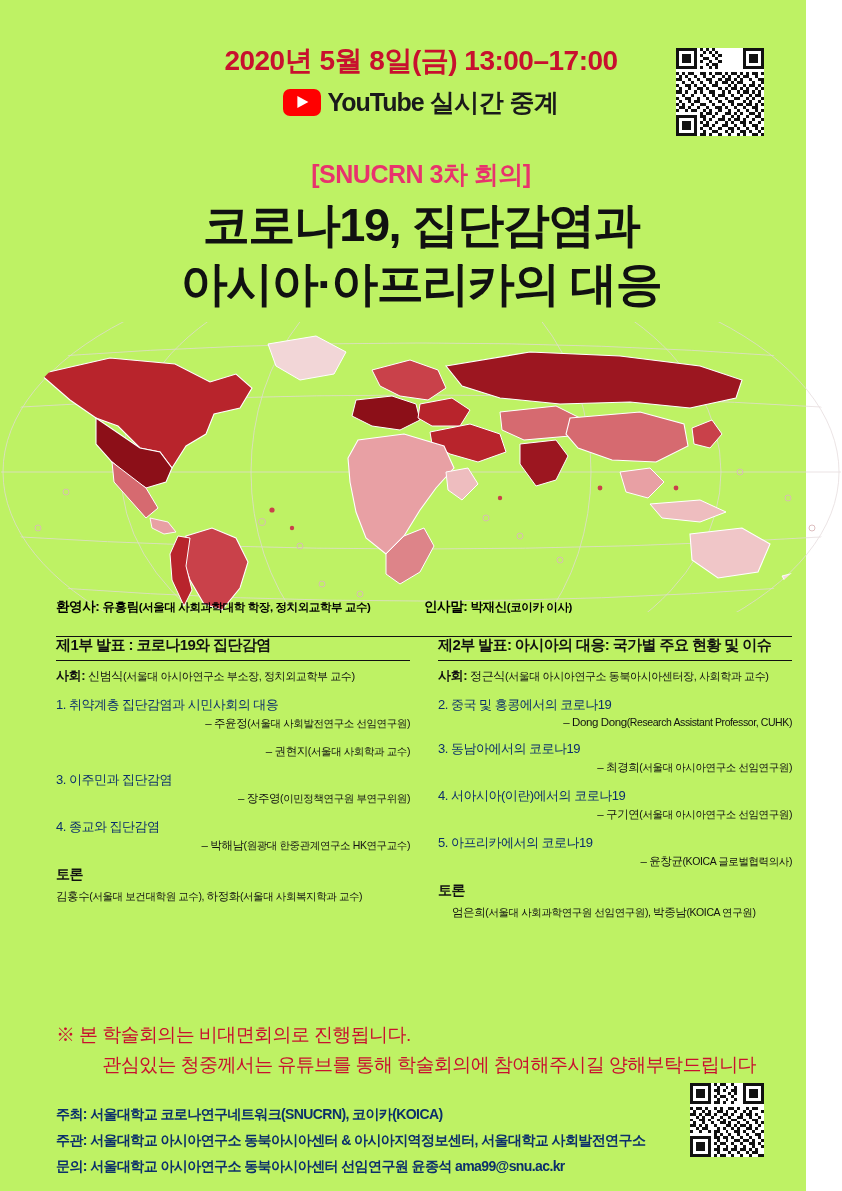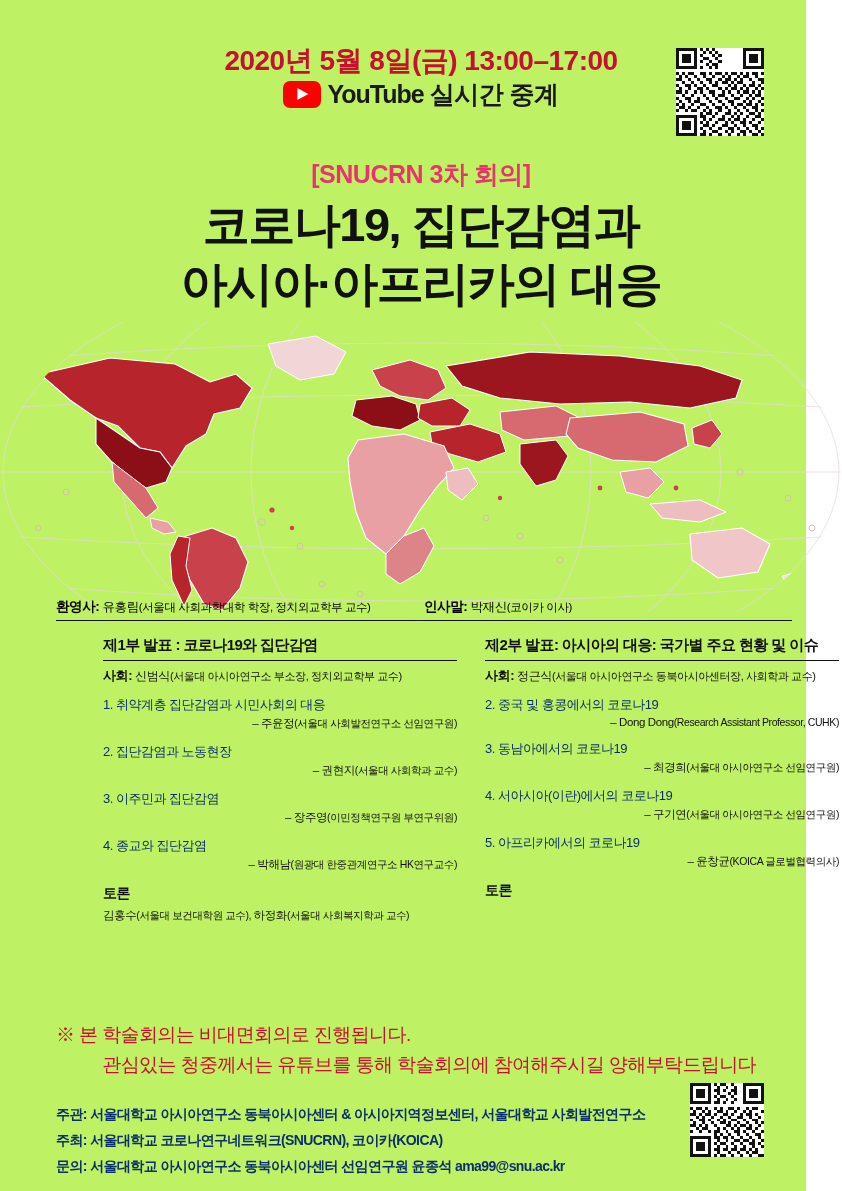--- a/index.html
+++ b/index.html
@@ -22,20 +22,21 @@
     text-align: center;
   }
   .datetime {
     font-size: 28px;
     font-weight: bold;
     color: #c8102e;
     letter-spacing: -0.5px;
     line-height: 1.2;
   }
   .live-row {
+    margin-top: 8px;
     display: flex;
     align-items: center;
     justify-content: center;
     gap: 6px;
   }
   .yt-badge {
     display: inline-flex;
     align-items: center;
     gap: 6px;
   }
@@ -112,33 +113,33 @@
   }
   .map-wrap svg { display: block; }
 
   
   .greet-row {
     position: absolute;
     top: 598px; left: 56px;
     width: 736px;
     display: flex;
     border-bottom: 1.6px solid #111;
-    padding-bottom: 4px;
+    padding-bottom: 20px;
+    font-weight: bold;
   }
   .greet-col { width: 50%; font-size: 12.5px; letter-spacing: -0.4px; }
   .greet-col b { font-size: 13.5px; }
   .greet-col .small { font-size: 11.5px; }
 
   
   .cols {
     position: absolute;
     top: 636px; left: 56px;
     width: 736px;
     display: flex;
-    margin-left: 47px;
   }
   .col { width: 368px; padding-right: 14px; }
   .col.right { padding-right: 0; padding-left: 14px; }
 
   .sec-title {
     font-size: 15px;
     font-weight: bold;
     color: #111;
     letter-spacing: -0.6px;
     border-bottom: 1.6px solid #111;
@@ -568,21 +569,20 @@
         <span>신범식</span><span class="small">(서울대 아시아연구소 부소장, 정치외교학부 교수)</span>
       </div>
 
       <div class="talk">
         <div class="talk-title">1. 취약계층 집단감염과 시민사회의 대응</div>
         <div class="talk-person">
           <span>– 주윤정</span><span class="small">(서울대 사회발전연구소 선임연구원)</span>
         </div>
       </div>
       <div class="talk">
-        <div class="talk-title">2. 집단감염과 노동현장</div>
         <div class="talk-person">
           <span>– 권현지</span><span class="small">(서울대 사회학과 교수)</span>
         </div>
       </div>
       <div class="talk">
         <div class="talk-title">3. 이주민과 집단감염</div>
         <div class="talk-person">
           <span>– 장주영</span><span class="small">(이민정책연구원 부연구위원)</span>
         </div>
       </div>
@@ -625,31 +625,34 @@
         </div>
       </div>
       <div class="talk">
         <div class="talk-title">5. 아프리카에서의 코로나19</div>
         <div class="talk-person">
           <span>– 윤창균</span><span class="small">(KOICA 글로벌협력의사)</span>
         </div>
       </div>
 
       <div class="disc-head">토론</div>
+      <div class="disc-body">
+        <span>엄은희</span><span class="small">(서울대 사회과학연구원 선임연구원), </span><span>박종남</span><span class="small">(KOICA 연구원)</span>
+      </div>
     </div>
   </div>
 
   <div class="notice">
     <span>※ 본 학술회의는 비대면회의로 진행됩니다.</span>
     <span class="indent">관심있는 청중께서는 유튜브를 통해 학술회의에 참여해주시길 양해부탁드립니다</span>
   </div>
 
   <div class="org">
+    <div>주최: 서울대학교 코로나연구네트워크(SNUCRN), 코이카(KOICA)</div>
     <div>주관: 서울대학교 아시아연구소 동북아시아센터 &amp; 아시아지역정보센터, 서울대학교 사회발전연구소</div>
-    <div>주최: 서울대학교 코로나연구네트워크(SNUCRN), 코이카(KOICA)</div>
     <div>문의: 서울대학교 아시아연구소 동북아시아센터 선임연구원 윤종석 ama99@snu.ac.kr</div>
   </div>
 
   <div class="qr qr-bottom">
     <svg viewBox="0 0 25 25" width="74" height="74" shape-rendering="crispEdges">
       <rect width="25" height="25" fill="#fff"></rect>
       <g fill="#111">
         <rect x="0" y="0" width="7" height="1"></rect>
           <rect x="0" y="6" width="7" height="1"></rect>
         <rect x="0" y="0" width="1" height="7"></rect>

